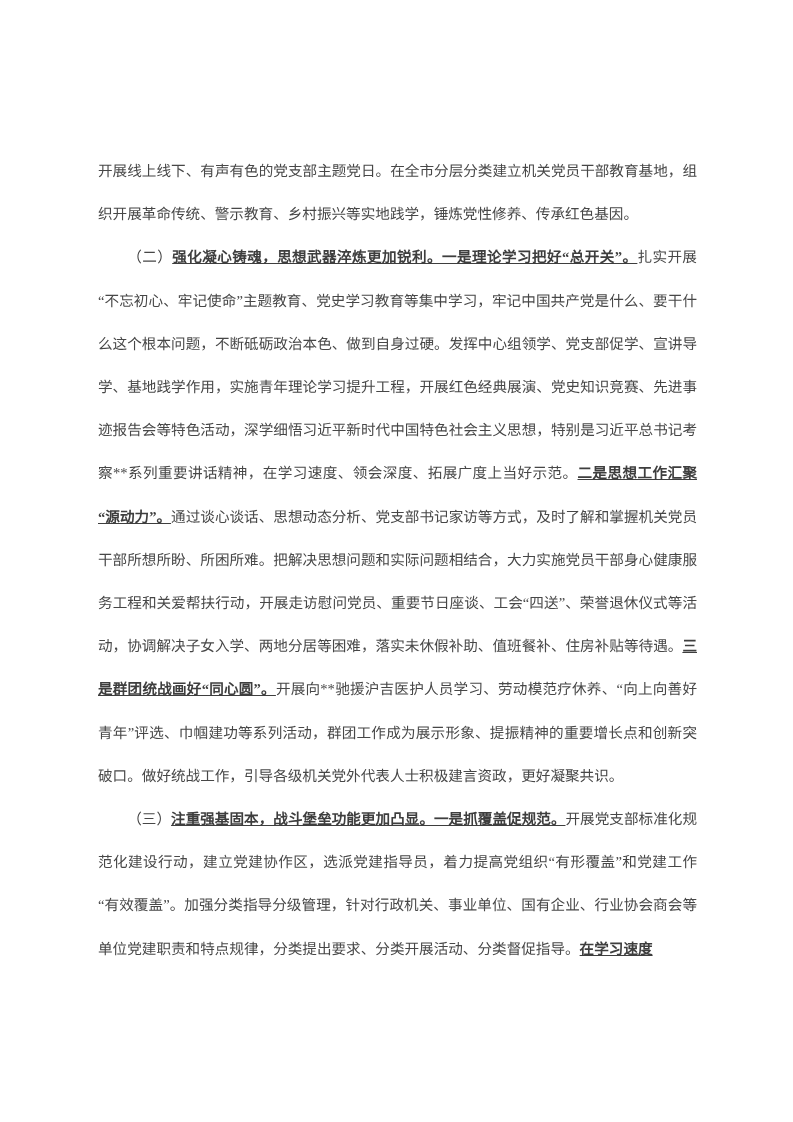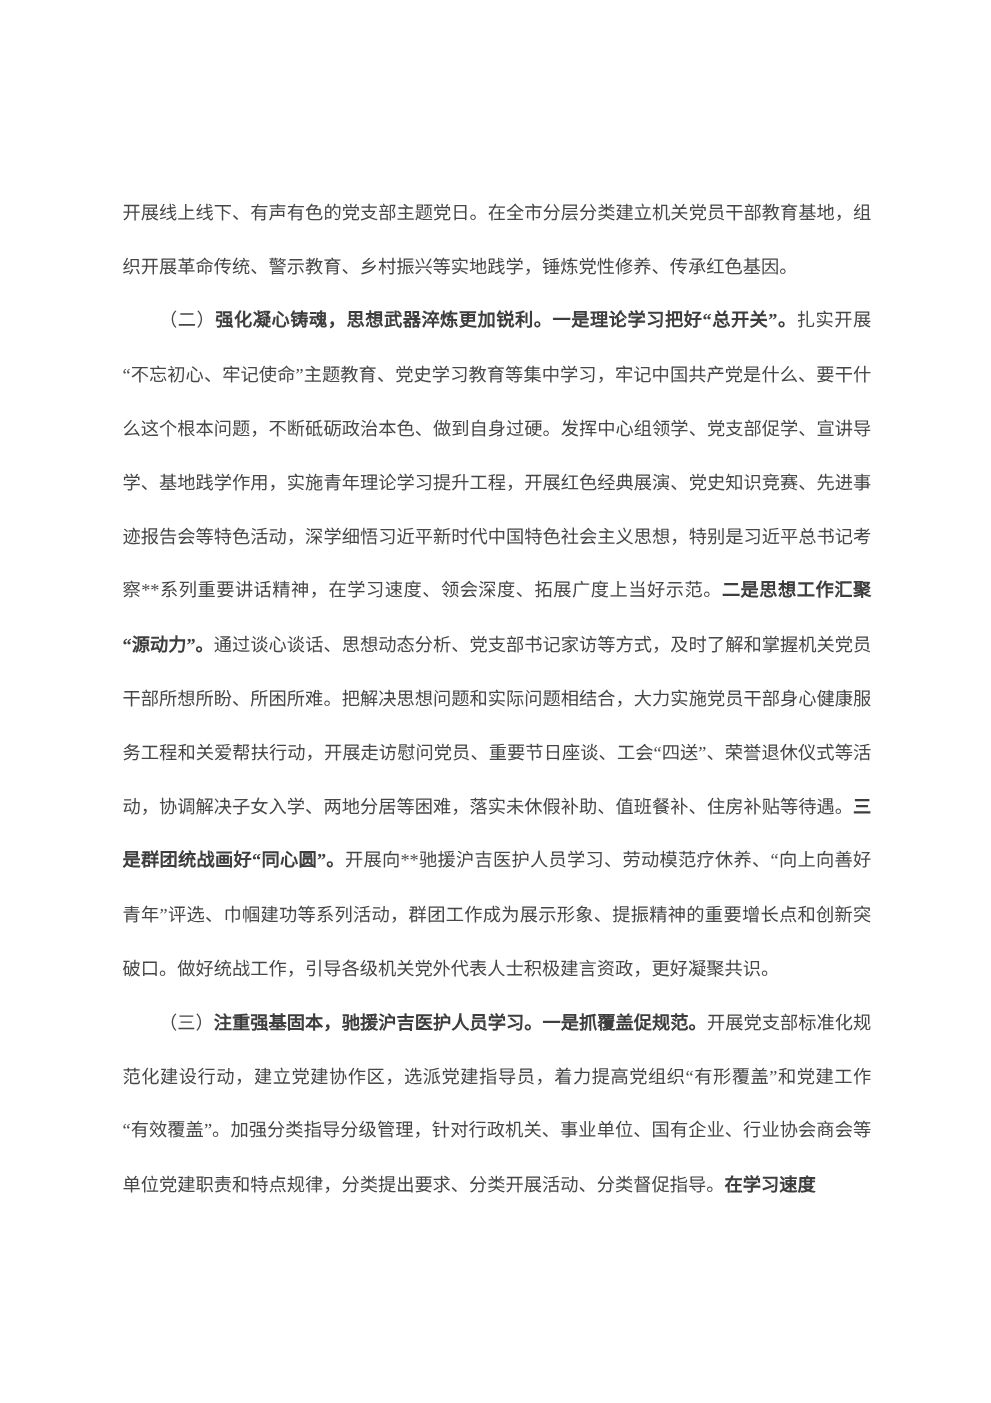--- a/index.html
+++ b/index.html
@@ -32,24 +32,25 @@
   }
   p.para.indent {
     text-indent: 2em;
   }
   .run {
     font-weight: normal;
   }
   .run.bold {
     font-weight: bold;
     color: #3e3e3e;
+    text-decoration: underline;
   }
 </style>
 </head>
 <body>
 
 <div class="page">
   <div class="doc-content">
       <p class="para"><span class="run">开展线上线下、有声有色的党支部主题党日。在全市分层分类建立机关党员干部教育基地，组织开展革命传统、警示教育、乡村振兴等实地践学，锤炼党性修养、传承红色基因。</span></p>
       <p class="para indent"><span class="run">（二）</span><span class="run bold">强化凝心铸魂，思想武器淬炼更加锐利。一是理论学习把好“总开关”。</span><span class="run">扎实开展“不忘初心、牢记使命”主题教育、党史学习教育等集中学习，牢记中国共产党是什么、要干什么这个根本问题，不断砥砺政治本色、做到自身过硬。发挥中心组领学、党支部促学、宣讲导学、基地践学作用，实施青年理论学习提升工程，开展红色经典展演、党史知识竞赛、先进事迹报告会等特色活动，深学细悟习近平新时代中国特色社会主义思想，特别是习近平总书记考察**系列重要讲话精神，在学习速度、领会深度、拓展广度上当好示范。</span><span class="run bold">二是思想工作汇聚“源动力”。</span><span class="run">通过谈心谈话、思想动态分析、党支部书记家访等方式，及时了解和掌握机关党员干部所想所盼、所困所难。把解决思想问题和实际问题相结合，大力实施党员干部身心健康服务工程和关爱帮扶行动，开展走访慰问党员、重要节日座谈、工会“四送”、荣誉退休仪式等活动，协调解决子女入学、两地分居等困难，落实未休假补助、值班餐补、住房补贴等待遇。</span><span class="run bold">三是群团统战画好“同心圆”。</span><span class="run">开展向**驰援沪吉医护人员学习、劳动模范疗休养、“向上向善好青年”评选、巾帼建功等系列活动，群团工作成为展示形象、提振精神的重要增长点和创新突破口。做好统战工作，引导各级机关党外代表人士积极建言资政，更好凝聚共识。</span></p>
-      <p class="para indent"><span class="run">（三）</span><span class="run bold">注重强基固本，驰援沪吉医护人员学习。一是抓覆盖促规范。</span><span class="run">开展党支部标准化规范化建设行动，建立党建协作区，选派党建指导员，着力提高党组织“有形覆盖”和党建工作“有效覆盖”。加强分类指导分级管理，针对行政机关、事业单位、国有企业、行业协会商会等单位党建职责和特点规律，分类提出要求、分类开展活动、分类督促指导。</span><span class="run bold">在学习速度</span></p>
+      <p class="para indent"><span class="run">（三）</span><span class="run bold">注重强基固本，战斗堡垒功能更加凸显。一是抓覆盖促规范。</span><span class="run">开展党支部标准化规范化建设行动，建立党建协作区，选派党建指导员，着力提高党组织“有形覆盖”和党建工作“有效覆盖”。加强分类指导分级管理，针对行政机关、事业单位、国有企业、行业协会商会等单位党建职责和特点规律，分类提出要求、分类开展活动、分类督促指导。</span><span class="run bold">在学习速度</span></p>
     </div>
 </div>
 
 </body></html>

